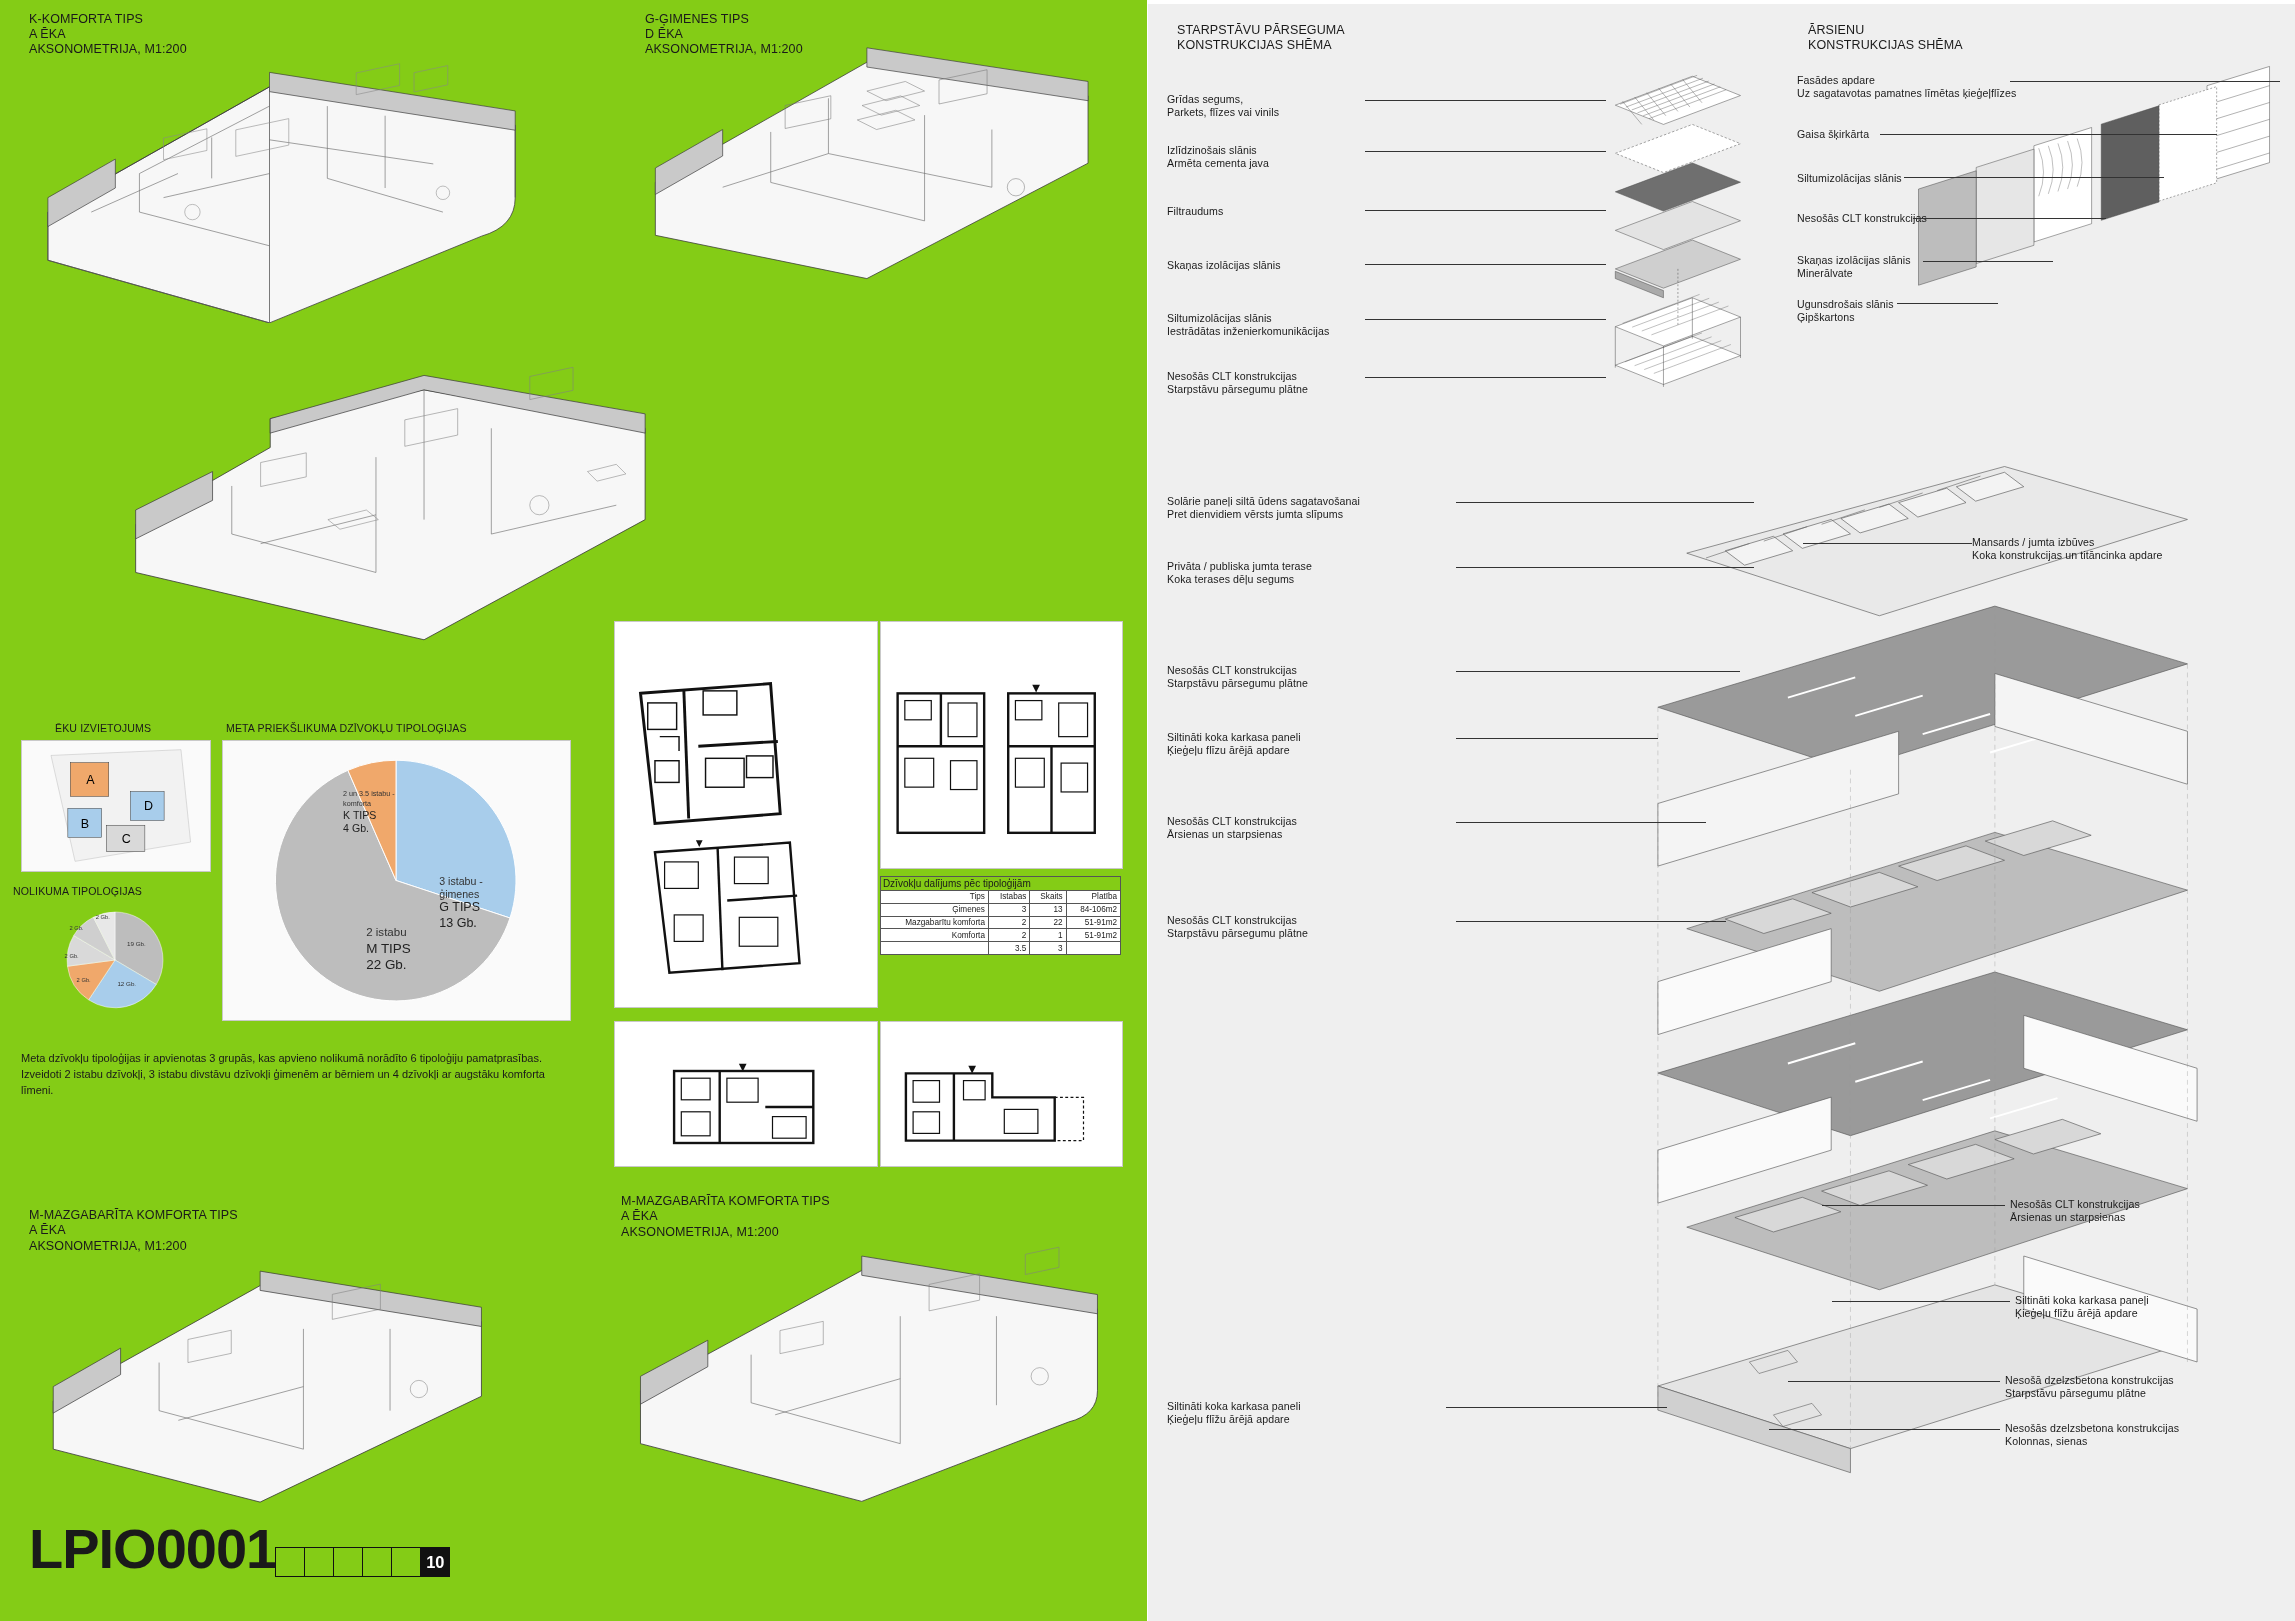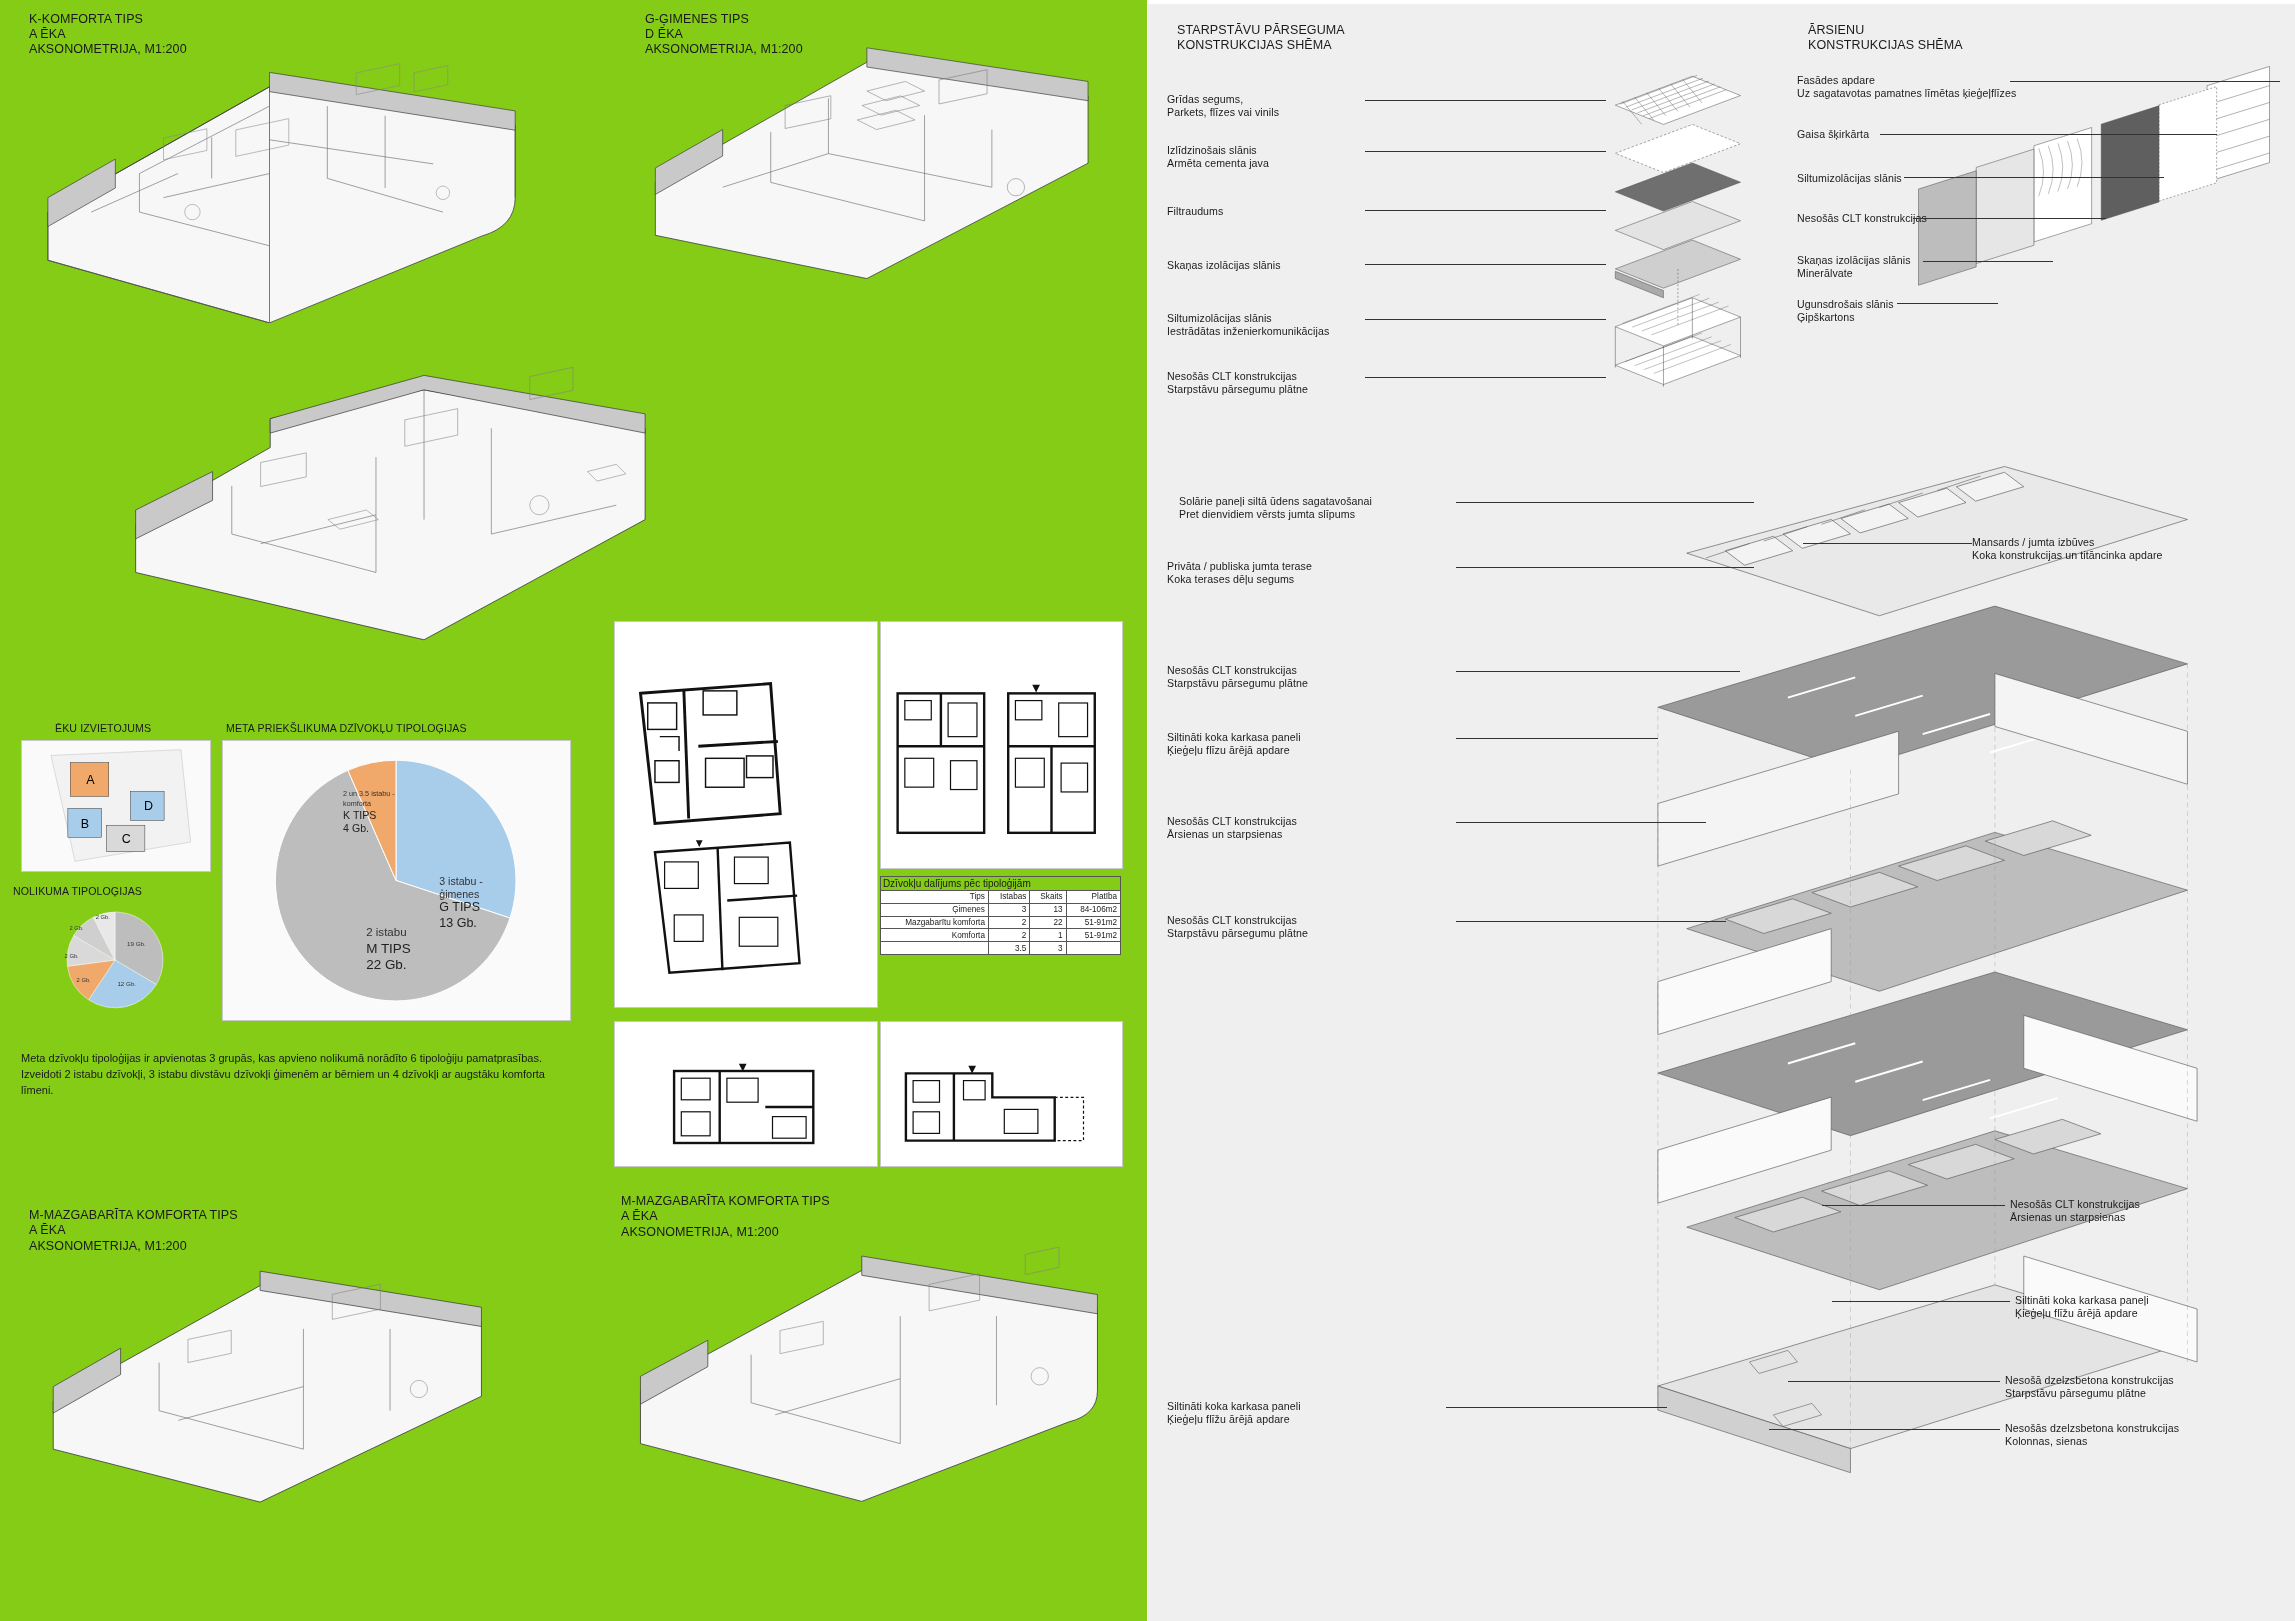--- a/index.html
+++ b/index.html
@@ -384,20 +384,33 @@
       </g>
       <g fill="none" stroke="#808080" stroke-width="1.1">
         <rect x="330" y="275" width="90" height="48" transform="skewY(-12)"></rect>
         <rect x="640" y="245" width="105" height="55" transform="skewY(-12)"></rect>
         <rect x="840" y="225" width="70" height="42" transform="skewY(-12)"></rect>
         <circle cx="870" cy="300" r="18"></circle>
       </g>
     </svg>
   </div>
 
+  <div class="titleblock">
+    <div style="display:flex;align-items:flex-end;">
+      <div class="titletxt">LPIO0001</div>
+      <div class="tbgrid">
+        <div class="tbcell"></div>
+        <div class="tbcell"></div>
+        <div class="tbcell"></div>
+        <div class="tbcell"></div>
+        <div class="tbcell"></div>
+        <div class="tbnum">10</div>
+      </div>
+    </div>
+  </div>
 </div>
 
 <div class="divider"></div>
 
 <div class="panel-right">
 
   <div class="lbl" style="left:29px;top:19px;font-weight:400;">STARPSTĀVU PĀRSEGUMA
 KONSTRUKCIJAS SHĒMA</div>
 
   <div class="sch" style="position:absolute;left:448px;top:53px;">
@@ -546,21 +559,21 @@
         <g stroke="#999" stroke-width=".8" stroke-dasharray="10 8">
           <path d="M60 540 L60 2000"></path>
           <path d="M1160 450 L1160 1900"></path>
           <path d="M760 330 L760 1740"></path>
           <path d="M460 670 L460 2080"></path>
         </g>
       </g>
     </svg>
   </div>
 
-  <div class="lbl sm" style="left:19px;top:491px;margin-left:12px;">Solārie paneļi siltā ūdens sagatavošanai
+  <div class="lbl sm" style="left:19px;top:491px;">Solārie paneļi siltā ūdens sagatavošanai
 Pret dienvidiem vērsts jumta slīpums</div>
   <div class="leader" style="left:308px;top:498px;width:298px;"></div>
 
   <div class="lbl sm" style="left:19px;top:556px;">Privāta / publiska jumta terase
 Koka terases dēļu segums</div>
   <div class="leader" style="left:308px;top:563px;width:298px;"></div>
 
   <div class="lbl sm" style="left:19px;top:660px;">Nesošās CLT konstrukcijas
 Starpstāvu pārsegumu plātne</div>
   <div class="leader" style="left:308px;top:667px;width:284px;"></div>

